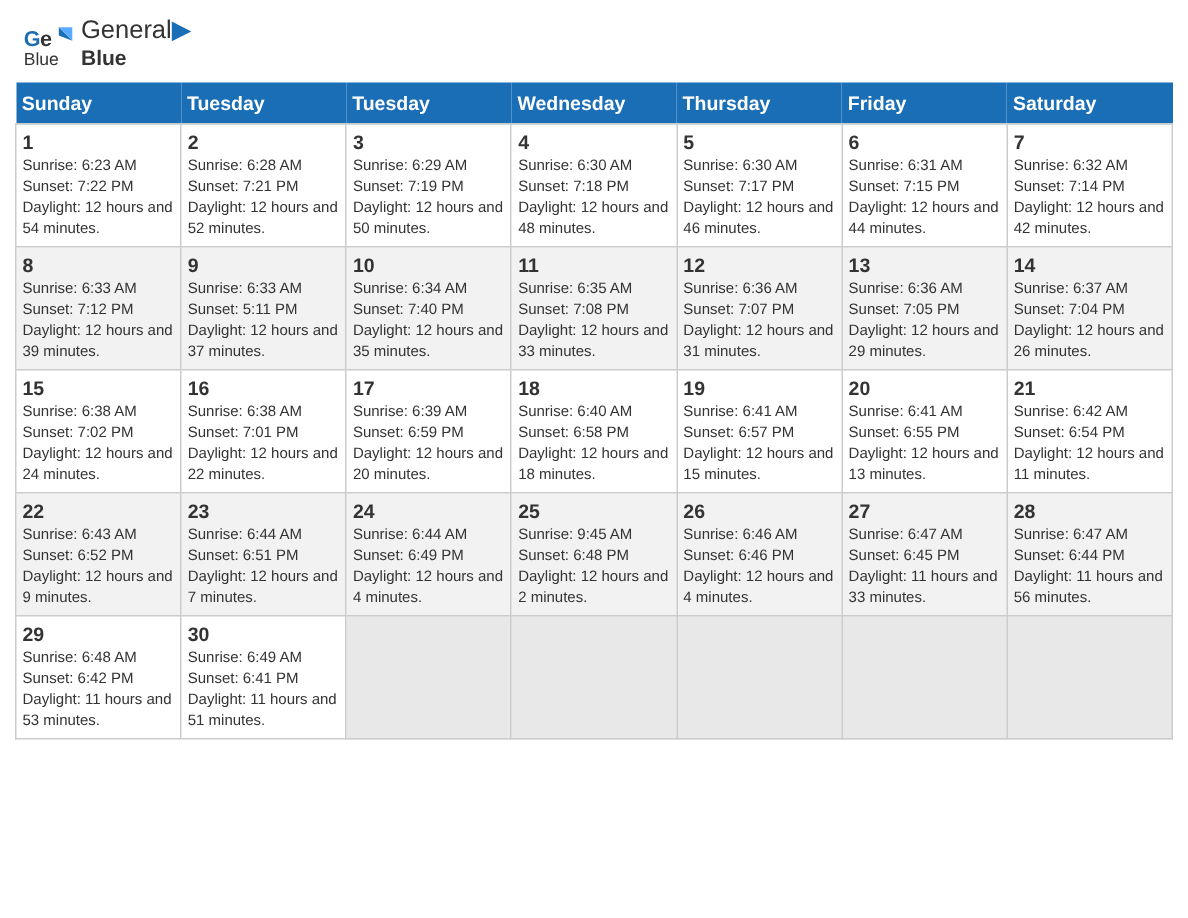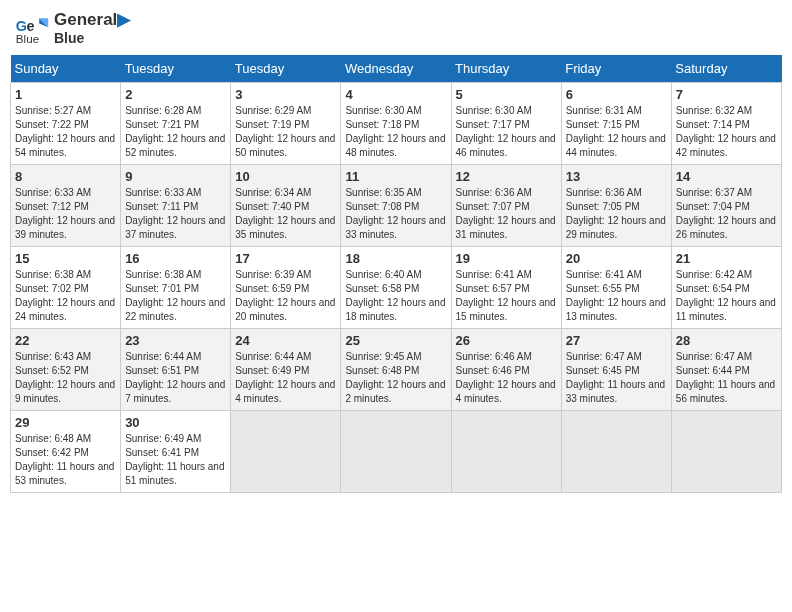--- a/index.html
+++ b/index.html
@@ -42,21 +42,21 @@
       width: 100%;
       border-collapse: collapse;
       font-size: 11px;
     }
     thead th {
       background-color: #1a6eb5;
       color: #fff;
       padding: 6px 4px;
       text-align: left;
       font-size: 13px;
-      font-weight: normal;
+      font-weight: bold;
     }
     tbody td {
       border: 1px solid #ccc;
       vertical-align: top;
       padding: 4px 4px;
       width: calc(100% / 7);
       height: 80px;
     }
     tbody tr:nth-child(even) td {
       background-color: #f2f2f2;
@@ -86,21 +86,21 @@
 <div class="header">
   <div class="logo">
     <svg class="logo-icon" viewBox="0 0 40 40">
       <text x="2" y="22" font-size="16" font-weight="bold" fill="#1a6eb5" font-family="Arial">G</text>
       <text x="14" y="22" font-size="16" font-weight="bold" fill="#333" font-family="Arial">e</text>
       <text x="2" y="36" font-size="13" fill="#333" font-family="Arial">Blue</text>
       <polygon points="28,8 38,18 28,14" fill="#1a6eb5"></polygon>
       <polygon points="28,8 38,8 38,18" fill="#5aabff"></polygon>
     </svg>
     <div style="line-height:1.2">
-      <div style="font-size:17px;font-weight:bold;color:#333;">General<span style="color:#1a6eb5;">▶</span></div>
+      <div style="font-size:17px;font-weight:normal;color:#333;">General<span style="color:#1a6eb5;">▶</span></div>
       <div style="font-size:14px;font-weight:bold;color:#333;">Blue</div>
     </div>
   </div>
   <div class="title-block">
     <div class="main-title"></div>
     <div class="subtitle"></div>
   </div>
 </div>
 
 <table>
@@ -113,21 +113,21 @@
         <th>Thursday</th>
         <th>Friday</th>
         <th>Saturday</th>
       </tr>
   </thead>
   <tbody id="tbody">
       <tr>
         <td>
         <span class="day-num">1</span>
         <div class="day-info">
-          <div>Sunrise: 5:27 AM</div>
+          <div>Sunrise: 6:23 AM</div>
           <div>Sunset: 7:22 PM</div>
           <div>Daylight: 12 hours and 54 minutes.</div>
         </div>
       </td>
         <td>
         <span class="day-num">2</span>
         <div class="day-info">
           <div>Sunrise: 6:28 AM</div>
           <div>Sunset: 7:21 PM</div>
           <div>Daylight: 12 hours and 52 minutes.</div>
@@ -180,21 +180,21 @@
         <div class="day-info">
           <div>Sunrise: 6:33 AM</div>
           <div>Sunset: 7:12 PM</div>
           <div>Daylight: 12 hours and 39 minutes.</div>
         </div>
       </td>
         <td>
         <span class="day-num">9</span>
         <div class="day-info">
           <div>Sunrise: 6:33 AM</div>
-          <div>Sunset: 7:11 PM</div>
+          <div>Sunset: 5:11 PM</div>
           <div>Daylight: 12 hours and 37 minutes.</div>
         </div>
       </td>
         <td>
         <span class="day-num">10</span>
         <div class="day-info">
           <div>Sunrise: 6:34 AM</div>
           <div>Sunset: 7:40 PM</div>
           <div>Daylight: 12 hours and 35 minutes.</div>
         </div>

